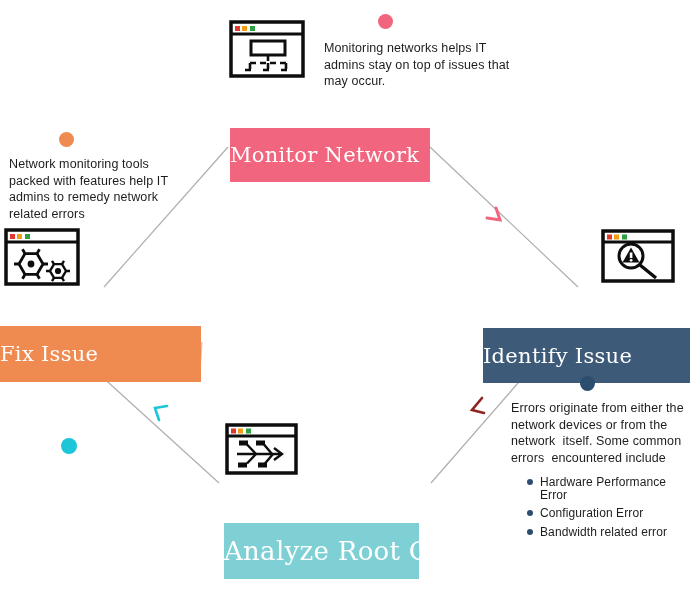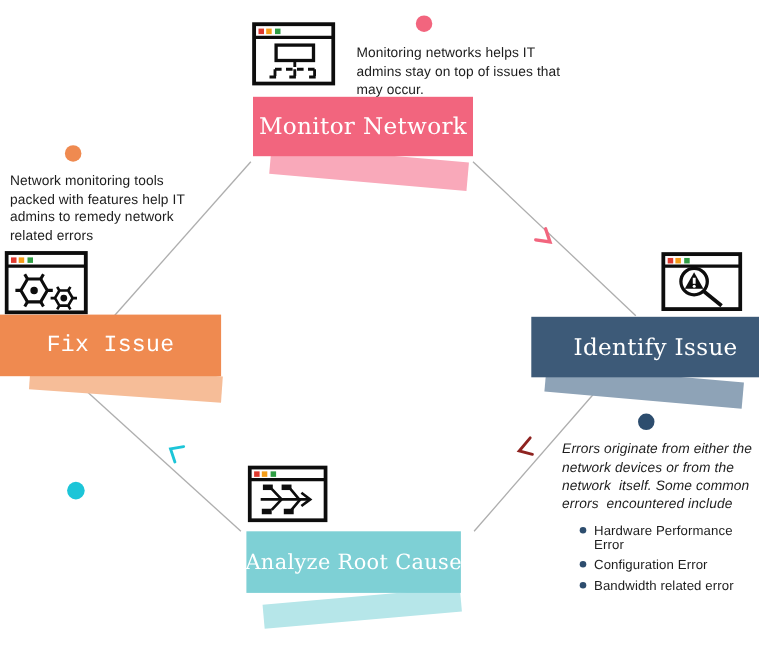--- a/index.html
+++ b/index.html
@@ -6,31 +6,31 @@
   #canvas{
     position:relative;width:690px;height:590px;background:#ffffff;overflow:hidden;
     font-family:"Liberation Sans", sans-serif;
   }
   
   #connector-layer{position:absolute;left:0;top:0;width:690px;height:590px;z-index:1;}
   
   .banner-shadow{position:absolute;z-index:2;}
   
   .banner{
-    position:absolute;z-index:3;display:flex;align-items:center;justify-content:center;
+    position:absolute;z-index:3;display:flex;align-items:center;justify-content:flex-start;
     color:#ffffff;font-family:"DejaVu Serif","Liberation Serif",serif;
-    letter-spacing:.3px;white-space:nowrap;
+    letter-spacing:.3px;white-space:nowrap;margin-top:40px;
   }
   
   .stage-icon{position:absolute;z-index:4;}
   
   .note{position:absolute;z-index:5;color:#1d1d1d;font-size:12.5px;line-height:16.5px;letter-spacing:.1px;}
   .note p{margin:4px;}
   .dot{position:absolute;border-radius:50%;z-index:5;}
-  .pre{white-space:pre-wrap;font-style:italic;}
+  .pre{white-space:pre-wrap;}
   ul.err-list{list-style:none;margin:10px 0 0 0;padding:0 0 0 20px;}
   ul.err-list li{position:relative;margin:0 0 6px 0;font-size:12px;line-height:12.5px;padding-left:13px;}
   .bullet-dot{position:absolute;left:0;top:3px;width:6px;height:6px;border-radius:50%;}
 </style>
 </head>
 <body>
 
 <div id="canvas">
 
   <svg id="connector-layer" viewBox="0 0 690 590">
@@ -78,21 +78,21 @@
     <g stroke="#0d0d0d" stroke-width="2.8" fill="none">
       <path d="M39,36 L33,46.4 21,46.4 15,36 21,25.6 33,25.6 Z"></path>
       <path d="M39,36 H44 M33,46.4 L35.5,50.7 M21,46.4 L18.5,50.7 M15,36 H10 M21,25.6 L18.5,21.3 M33,25.6 L35.5,21.3"></path>
       <circle cx="27" cy="36" r="2" fill="#0d0d0d"></circle>
       <path d="M62,43 L58,49.9 50,49.9 46,43 50,36.1 58,36.1 Z" stroke-width="2.4"></path>
       <path d="M62,43 H66 M58,49.9 L60,53.2 M50,49.9 L48,53.2 M46,43 H42 M50,36.1 L48,32.8 M58,36.1 L60,32.8" stroke-width="2.4"></path>
       <circle cx="54" cy="43" r="1.7" fill="#0d0d0d"></circle>
     </g>
   </svg>
 
-  <div class="banner" style="left: 0px; top: 286px; width: 201px; height: 56px; font-size: 21px; background-color: rgb(239, 138, 80); font-family: Liberation Mono, monospace;">
+  <div class="banner" style="left: 0px; top: 286px; width: 201px; height: 56px; font-size: 21px; background-color: rgb(239, 138, 80);">
     <span>Fix Issue</span>
   </div>
   <div class="banner-shadow" style="left: 28px; top: 330px; width: 175px; height: 24px; transform: rotate(4deg); transform-origin: left top; background-color: rgb(246, 189, 152);"></div>
 
   <svg class="stage-icon" style="left:601px;top:229px" width="74" height="54" viewBox="0 0 74 54">
     <rect x="2" y="2" width="70" height="50" fill="#ffffff" stroke="#0d0d0d" stroke-width="3.5"></rect>
     <line x1="2" y1="13" x2="72" y2="13" stroke="#0d0d0d" stroke-width="3"></line>
     <rect x="6" y="5.5" width="5" height="5" fill="#e03a2f"></rect>
     <rect x="13" y="5.5" width="5" height="5" fill="#f59d17"></rect>
     <rect x="21" y="5.5" width="5" height="5" fill="#2f9e44"></rect>
@@ -141,18 +141,18 @@
       <path d="M22,21.5 L31,31 M39,21.5 L47,31 M22,40.5 L31,31 M40,40.5 L48,31"></path>
     </g>
     <g fill="#0d0d0d">
       <rect x="14" y="17.5" width="9" height="5"></rect>
       <rect x="31" y="17.5" width="9" height="5"></rect>
       <rect x="13" y="39.5" width="9" height="5"></rect>
       <rect x="33" y="39.5" width="9" height="5"></rect>
     </g>
   </svg>
 
-  <div class="banner" style="left: 224px; top: 483px; width: 195px; height: 56px; font-size: 19px; background-color: rgb(126, 208, 213);">
+  <div class="banner" style="left: 224px; top: 483px; width: 195px; height: 56px; font-size: 26px; background-color: rgb(126, 208, 213);">
     <span>Analyze Root Cause</span>
   </div>
   <div class="banner-shadow" style="left: 238px; top: 534px; width: 180px; height: 22px; transform: rotate(-5deg); transform-origin: right top; background-color: rgb(182, 230, 233);"></div>
 
 </div>
 
 </body></html>

